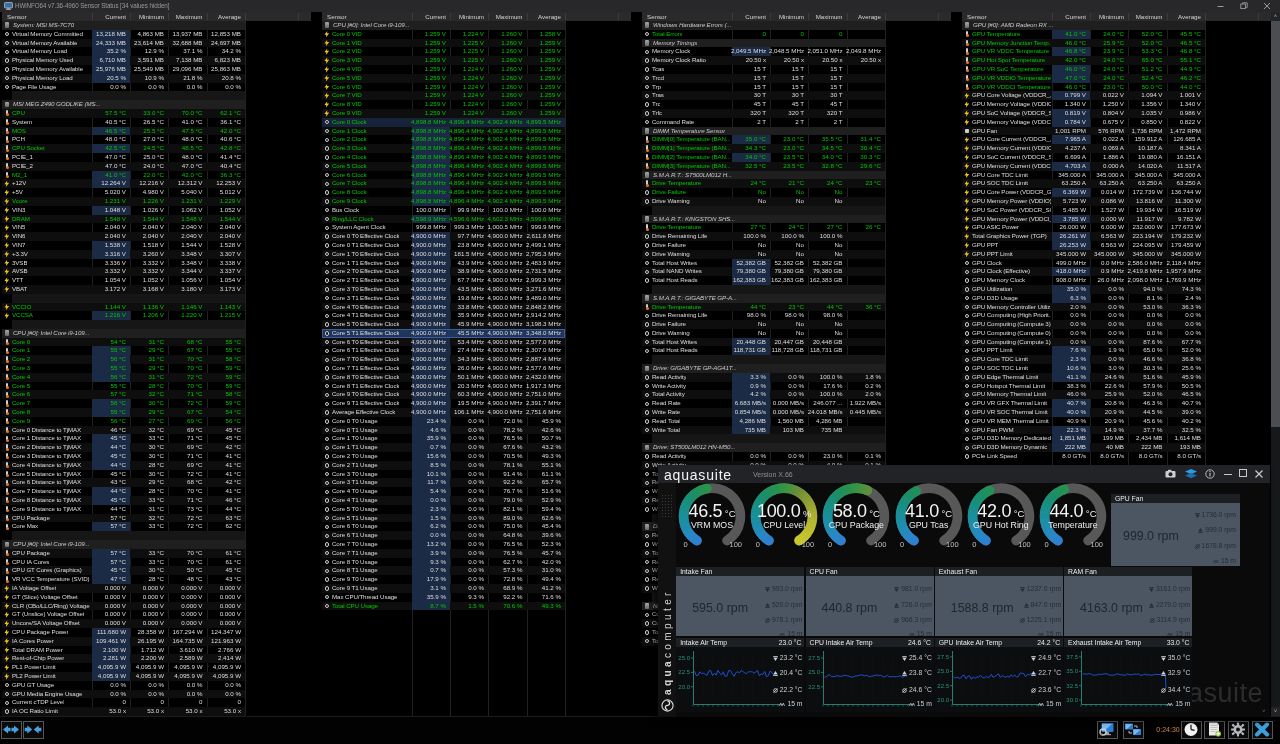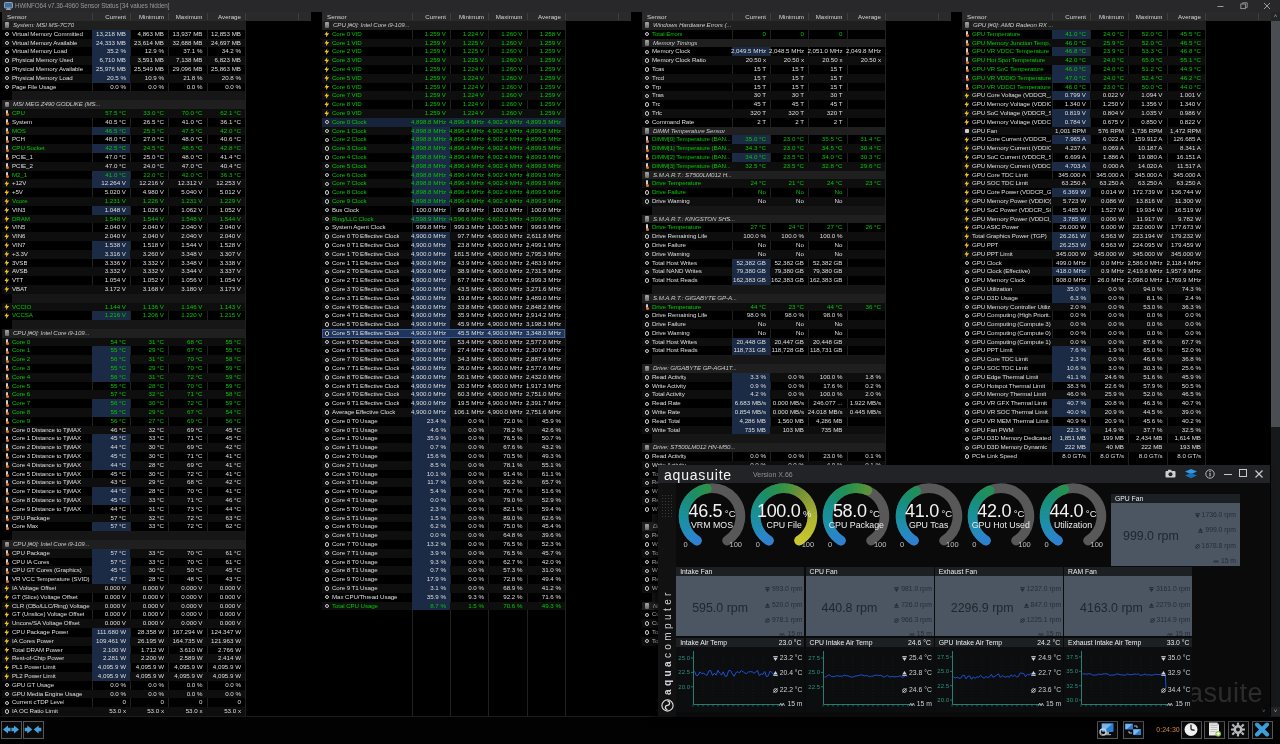--- a/index.html
+++ b/index.html
@@ -3044,21 +3044,21 @@
             <path d="M 64.39 32.91 A 28.4 28.4 0 0 1 64.16 37.16" stroke="rgb(172,179,49)" stroke-width="9.6" fill="none"></path>
             <path d="M 64.23 36.57 A 28.4 28.4 0 0 1 63.46 40.75" stroke="rgb(178,184,48)" stroke-width="9.6" fill="none"></path>
             <path d="M 63.60 40.18 A 28.4 28.4 0 0 1 62.29 44.23" stroke="rgb(183,187,48)" stroke-width="9.6" fill="none"></path>
             <path d="M 62.51 43.68 A 28.4 28.4 0 0 1 60.69 47.53" stroke="rgb(186,189,48)" stroke-width="9.6" fill="none"></path>
             <path d="M 60.98 47.01 A 28.4 28.4 0 0 1 58.68 50.59" stroke="rgb(189,191,47)" stroke-width="9.6" fill="none"></path>
             <path d="M 59.03 50.11 A 28.4 28.4 0 0 1 56.29 53.37" stroke="rgb(193,194,47)" stroke-width="9.6" fill="none"></path>
             <path d="M 56.70 52.94 A 28.4 28.4 0 0 1 53.56 55.82" stroke="rgb(196,196,46)" stroke-width="9.6" fill="none"></path>
             <path d="M 54.03 55.45 A 28.4 28.4 0 0 1 50.54 57.89" stroke="rgb(199,198,46)" stroke-width="9.6" fill="none"></path>
           </svg>
           <div class="val">100.0<small>%</small></div>
-          <div class="cap">CPU File</div>
+          <div class="cap">CPU Level</div>
           <div class="z">0</div>
           <div class="h">100</div>
         </div>
         <div class="gauge" style="left:144.4px">
           <svg class="abs" style="left:0;top:0" width="72" height="101" viewBox="0 0 72 101">
             <path d="M 20.95 57.58 A 28.4 28.4 0 1 1 51.05 57.58" stroke="#585858" stroke-width="9.6" fill="none" stroke-linecap="round"></path>
             <circle cx="20.95" cy="57.58" r="4.8" fill="rgb(46,129,210)"></circle>
             <circle cx="47.41" cy="7.49" r="4.8" fill="rgb(97,144,58)"></circle>
             <path d="M 20.95 57.58 A 28.4 28.4 0 0 1 17.49 55.04" stroke="rgb(45,130,207)" stroke-width="9.6" fill="none"></path>
             <path d="M 17.95 55.43 A 28.4 28.4 0 0 1 14.85 52.46" stroke="rgb(42,133,201)" stroke-width="9.6" fill="none"></path>
@@ -3132,21 +3132,21 @@
             <path d="M 7.67 31.44 A 28.4 28.4 0 0 1 8.34 27.05" stroke="rgb(24,144,148)" stroke-width="9.6" fill="none"></path>
             <path d="M 8.21 27.63 A 28.4 28.4 0 0 1 9.47 23.37" stroke="rgb(23,144,141)" stroke-width="9.6" fill="none"></path>
             <path d="M 9.26 23.93 A 28.4 28.4 0 0 1 11.08 19.87" stroke="rgb(23,144,132)" stroke-width="9.6" fill="none"></path>
             <path d="M 10.80 20.40 A 28.4 28.4 0 0 1 13.15 16.63" stroke="rgb(24,143,123)" stroke-width="9.6" fill="none"></path>
             <path d="M 12.80 17.11 A 28.4 28.4 0 0 1 15.64 13.70" stroke="rgb(25,143,113)" stroke-width="9.6" fill="none"></path>
             <path d="M 15.23 14.13 A 28.4 28.4 0 0 1 18.51 11.13" stroke="rgb(27,142,104)" stroke-width="9.6" fill="none"></path>
             <path d="M 18.04 11.50 A 28.4 28.4 0 0 1 21.69 8.97" stroke="rgb(30,143,96)" stroke-width="9.6" fill="none"></path>
             <path d="M 21.18 9.27 A 28.4 28.4 0 0 1 25.14 7.26" stroke="rgb(34,144,89)" stroke-width="9.6" fill="none"></path>
           </svg>
           <div class="val">42.0<small>°C</small></div>
-          <div class="cap">GPU Hot Used</div>
+          <div class="cap">GPU Hot Ring</div>
           <div class="z">0</div>
           <div class="h">100</div>
         </div>
         <div class="gauge" style="left:361.0px">
           <svg class="abs" style="left:0;top:0" width="72" height="101" viewBox="0 0 72 101">
             <path d="M 20.95 57.58 A 28.4 28.4 0 1 1 51.05 57.58" stroke="#585858" stroke-width="9.6" fill="none" stroke-linecap="round"></path>
             <circle cx="20.95" cy="57.58" r="4.8" fill="rgb(46,129,210)"></circle>
             <circle cx="27.34" cy="6.45" r="4.8" fill="rgb(39,145,80)"></circle>
             <path d="M 20.95 57.58 A 28.4 28.4 0 0 1 17.42 54.98" stroke="rgb(45,130,207)" stroke-width="9.6" fill="none"></path>
             <path d="M 17.87 55.36 A 28.4 28.4 0 0 1 14.72 52.31" stroke="rgb(42,133,201)" stroke-width="9.6" fill="none"></path>
@@ -3160,21 +3160,21 @@
             <path d="M 8.12 28.11 A 28.4 28.4 0 0 1 9.28 23.87" stroke="rgb(23,144,142)" stroke-width="9.6" fill="none"></path>
             <path d="M 9.09 24.44 A 28.4 28.4 0 0 1 10.80 20.40" stroke="rgb(23,144,134)" stroke-width="9.6" fill="none"></path>
             <path d="M 10.53 20.93 A 28.4 28.4 0 0 1 12.77 17.16" stroke="rgb(24,143,124)" stroke-width="9.6" fill="none"></path>
             <path d="M 12.44 17.65 A 28.4 28.4 0 0 1 15.16 14.21" stroke="rgb(25,143,115)" stroke-width="9.6" fill="none"></path>
             <path d="M 14.76 14.65 A 28.4 28.4 0 0 1 17.92 11.60" stroke="rgb(26,142,106)" stroke-width="9.6" fill="none"></path>
             <path d="M 17.46 11.98 A 28.4 28.4 0 0 1 21.00 9.38" stroke="rgb(29,143,98)" stroke-width="9.6" fill="none"></path>
             <path d="M 20.50 9.70 A 28.4 28.4 0 0 1 24.35 7.60" stroke="rgb(33,144,91)" stroke-width="9.6" fill="none"></path>
             <path d="M 23.81 7.85 A 28.4 28.4 0 0 1 27.91 6.28" stroke="rgb(37,145,84)" stroke-width="9.6" fill="none"></path>
           </svg>
           <div class="val">44.0<small>°C</small></div>
-          <div class="cap">Utilization</div>
+          <div class="cap">Temperature</div>
           <div class="z">0</div>
           <div class="h">100</div>
         </div>
       </div>
       <div class="shead" style="left:453px;top:28.8px;width:129px"><span style="margin-left:4px">GPU Fan</span></div>
       <div class="sbody" style="left:453px;top:38.4px;width:129px;height:62.6px"></div>
       <div class="bigv" style="left:465px;top:64px">999.0 rpm</div>
       <div class="stat" style="right:34px;top:45.5px"><svg width="5" height="5" viewBox="0 0 6 6">
           <rect x="0.3" y="0.2" width="5.4" height="1.3" fill="#262c34"></rect>
           <polygon points="0.5,2.2 5.5,2.2 3,6" fill="#262c34"></polygon>
@@ -3221,21 +3221,21 @@
         </svg>726.0 rpm</div>
       <div class="stat" style="right:338.2px;top:151px"><svg width="5" height="5" viewBox="0 0 6 6">
           <circle cx="3" cy="3" r="2.2" stroke="#262c34" stroke-width="1.1" fill="none"></circle>
           <line x1="0.6" y1="5.4" x2="5.4" y2="0.6" stroke="#262c34" stroke-width="1.1"></line>
         </svg>966.3 rpm</div>
       <div class="stat" style="right:338.2px;top:164.8px"><svg width="6" height="5" viewBox="0 0 7 6">
           <polyline points="0.5,4.5 2,1.5 3.5,4.5 5,1.5 6.5,4.5" stroke="#262c34" stroke-width="1" fill="none"></polyline>
         </svg>15 m</div>
       <div class="shead" style="left:276.8px;top:101.6px;width:128.3px"><span style="margin-left:4px">Exhaust Fan</span></div>
       <div class="sbody" style="left:276.8px;top:111.2px;width:128.3px;height:60.3px"></div>
-      <div class="bigv" style="left:292.8px;top:136px">2296.9 rpm</div>
+      <div class="bigv" style="left:292.8px;top:136px">1588.8 rpm</div>
       <div class="stat" style="right:208.89999999999998px;top:120px"><svg width="5" height="5" viewBox="0 0 6 6">
           <rect x="0.3" y="0.2" width="5.4" height="1.3" fill="#262c34"></rect>
           <polygon points="0.5,2.2 5.5,2.2 3,6" fill="#262c34"></polygon>
         </svg>1237.0 rpm</div>
       <div class="stat" style="right:208.89999999999998px;top:135.5px"><svg width="5" height="5" viewBox="0 0 6 6">
           <polygon points="3,0 0.5,3.8 5.5,3.8" fill="#262c34"></polygon>
           <rect x="0.3" y="4.5" width="5.4" height="1.3" fill="#262c34"></rect>
         </svg>847.0 rpm</div>
       <div class="stat" style="right:208.89999999999998px;top:151px"><svg width="5" height="5" viewBox="0 0 6 6">
           <circle cx="3" cy="3" r="2.2" stroke="#262c34" stroke-width="1.1" fill="none"></circle>

